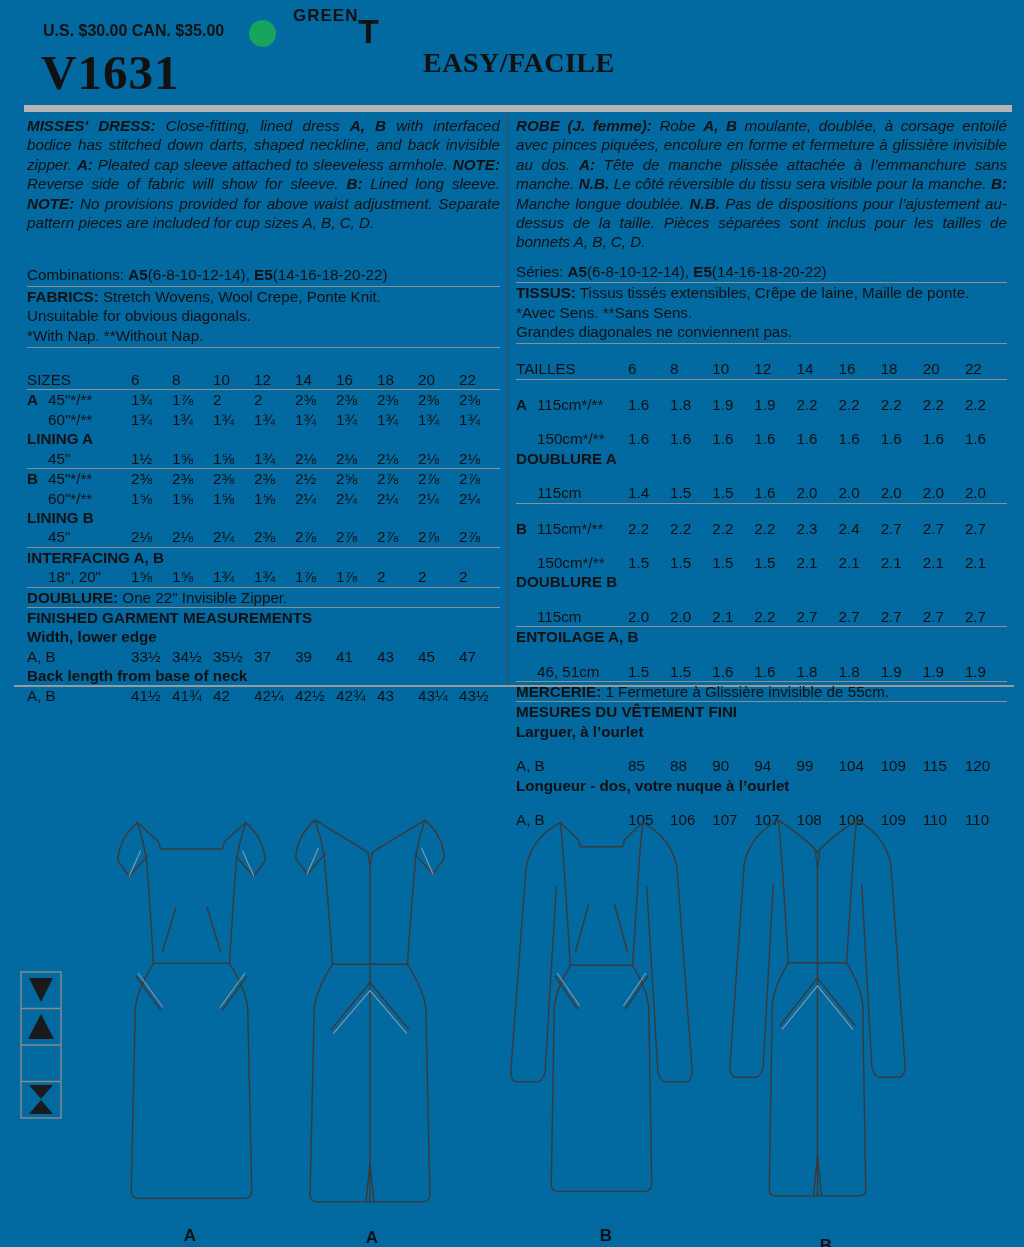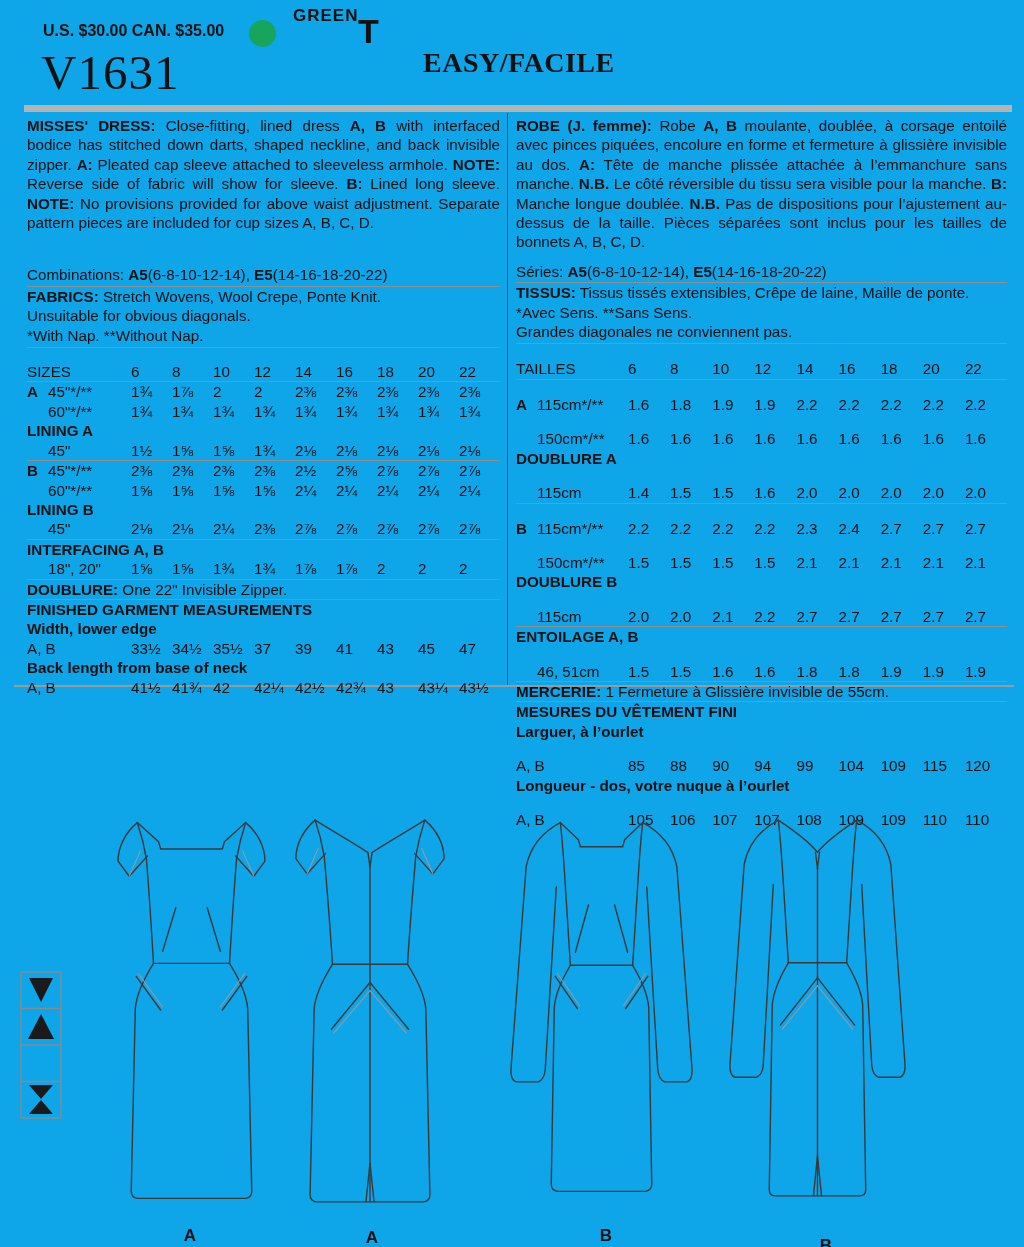--- a/index.html
+++ b/index.html
@@ -1,41 +1,41 @@
 <!DOCTYPE html>
 <html><head>
 <meta charset="utf-8">
 <style>
   html,body{margin:0;padding:0;background:#fff;}
-  .page{position:relative;width:1024px;height:1247px;background:#0ea5e9;color:#111;
+  .page{position:relative;width:1024px;height:1247px;background:#0369a1;color:#111;
         font-family:"Liberation Sans",sans-serif;overflow:hidden;}
   
   .price{position:absolute;left:43px;top:21px;font-size:17px;font-weight:bold;
          transform:scaleX(.94);transform-origin:left;white-space:nowrap;}
   .dot{position:absolute;left:249px;top:20px;width:27px;height:27px;border-radius:50%;}
   .greenlbl{position:absolute;left:293px;top:6px;font-size:17px;font-weight:bold;letter-spacing:1px;}
   .tmark{position:absolute;left:358px;top:12px;font-size:34px;font-weight:bold;}
   .patno{position:absolute;left:41px;top:44px;font-family:"Liberation Serif",serif;
-         font-size:49px;font-weight:normal;letter-spacing:1px;}
+         font-size:49px;font-weight:bold;letter-spacing:1px;}
   .easy{position:absolute;left:423px;top:47px;font-family:"Liberation Serif",serif;
         font-size:28px;font-weight:bold;letter-spacing:.5px;}
   .graybar{position:absolute;left:24px;top:105px;width:988px;height:7px;background:#b4b4b4;}
   .vdivider{position:absolute;left:507px;top:113px;width:1px;height:573px;background:#4a4a4a;}
   .bottomline{position:absolute;left:14px;top:685px;width:1000px;height:2px;background:#9a9a9a;}
   
   .col{position:absolute;top:116px;font-size:15.2px;line-height:19.4px;}
   .col-en{left:27px;width:473px;}
   .col-fr{left:516px;width:491px;}
-  .desc{text-align:justify;}
+  .desc{text-align:justify;font-style:italic;}
   b{font-weight:bold;}
   .combo{border-bottom:1px solid #8f8f8f;padding-bottom:1px;}
   .col-en .combo{margin-top:33px;}
   .col-fr .combo{margin-top:10px;}
   .fabrics{border-bottom:1px solid #8f8f8f;padding-bottom:2px;}
-  .col-en .rows{margin-top:14px;}
+  .col-en .rows{margin-top:22px;}
   .col-fr .rows{margin-top:0px;}
   
   .trow{min-height:19.4px;}
   .trow.rule{border-bottom:1px solid #8f8f8f;}
   .grid{display:grid;}
   .col-en .grid{grid-template-columns:104px repeat(9,1fr);}
   .col-fr .grid{grid-template-columns:112px repeat(9,1fr);margin-top:15px;}
   .cell{white-space:nowrap;}
   .pfx{display:inline-block;width:21px;font-weight:bold;}
   .sect{font-weight:bold;}

